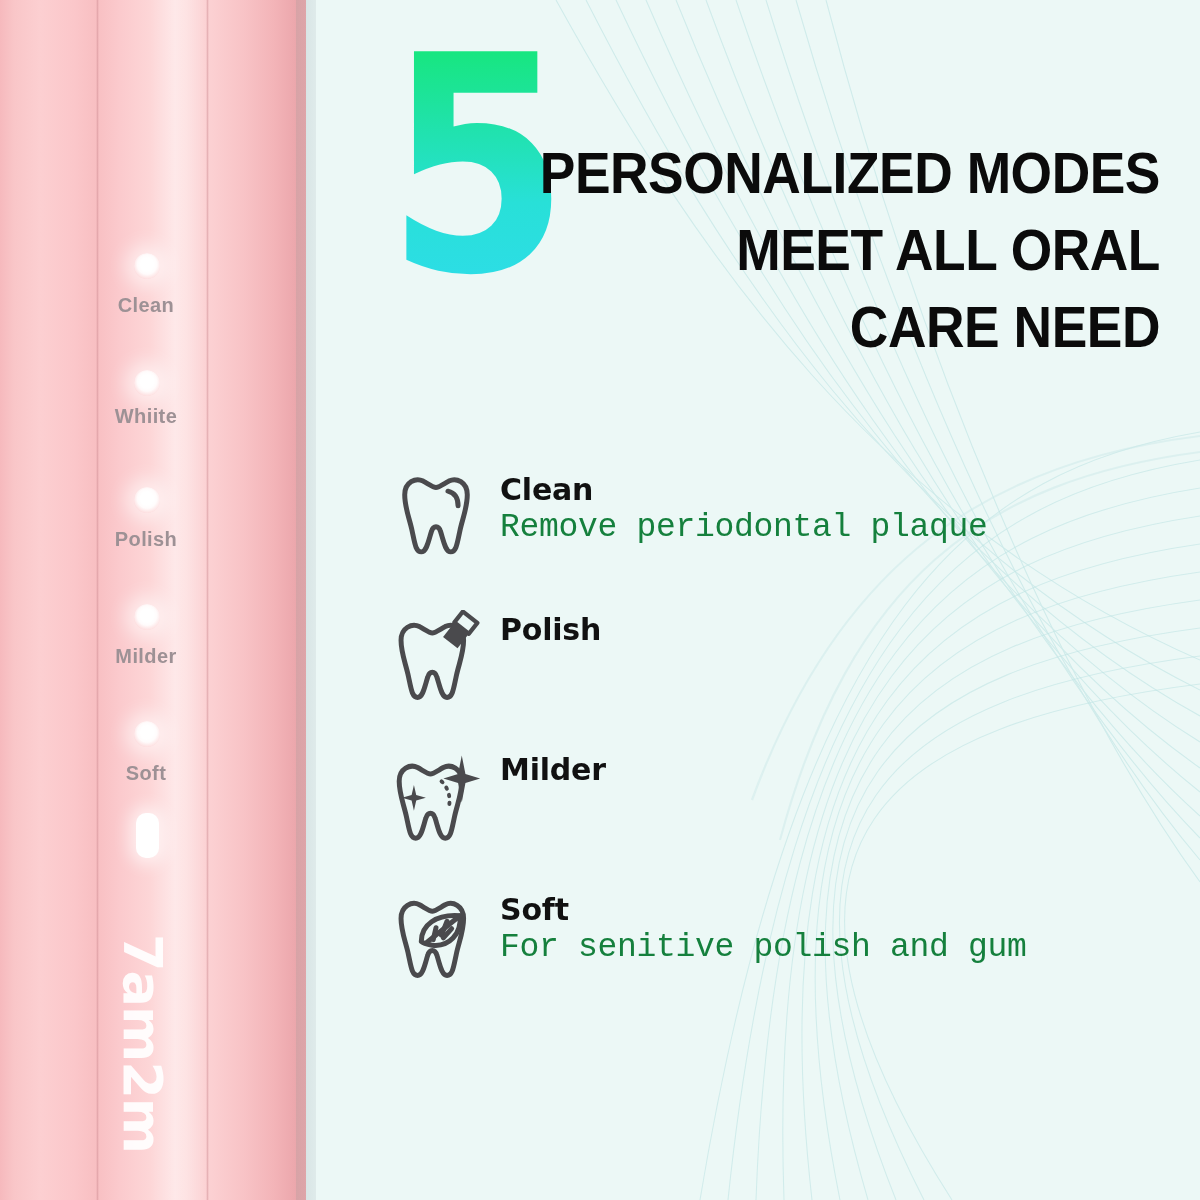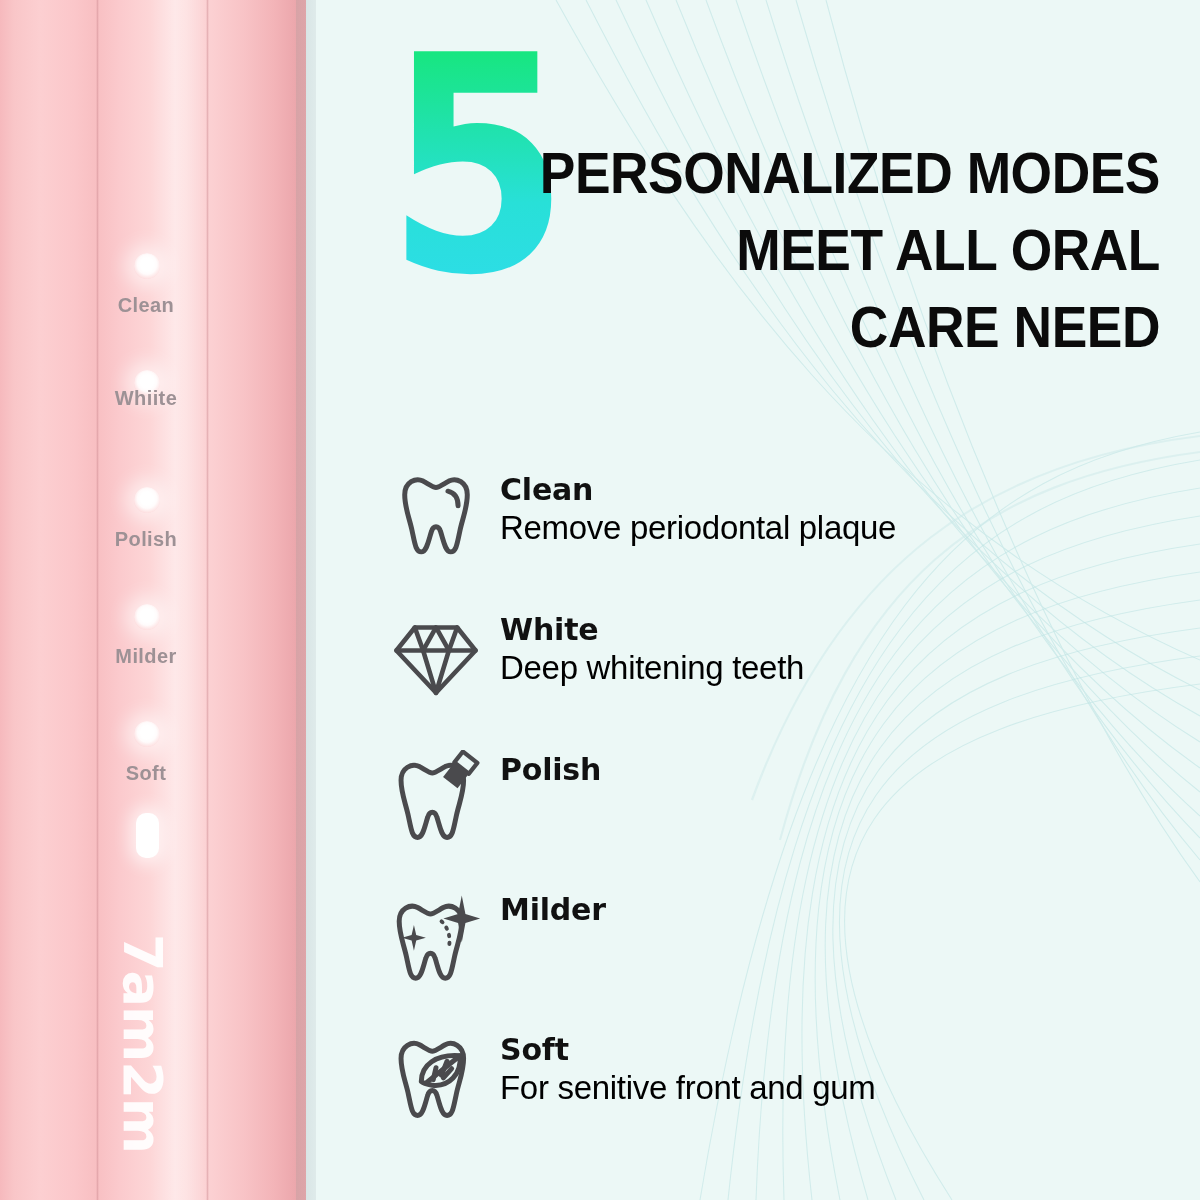--- a/index.html
+++ b/index.html
@@ -195,24 +195,24 @@
   }
   .feature-title {
     font-family: "DejaVu Sans", sans-serif;
     font-size: 30px;
     font-weight: bold;
     color: #111111;
     line-height: 36px;
     letter-spacing: -.2px;
   }
   .feature-desc {
-    font-family: Liberation Sans, sans-serif;
+    font-family: Liberation Mono, monospace;
     font-size: 33px;
     font-weight: normal;
-    color: #000000;
+    color: #15803d;
     line-height: 40px;
     letter-spacing: -.3px;
     white-space: nowrap;
   }
 </style>
 </head>
 <body>
 
 <div id="canvas">
 
@@ -252,21 +252,21 @@
     <div class="handle-groove" style="left:96px"></div>
     <div class="handle-groove" style="left:206px"></div>
     <div class="handle-sheen"></div>
     <div class="handle-edge-shadow"></div>
     <div class="panel-bg-fade"></div>
 
     <div class="led" style="left:134px; top:253px;"></div>
     <div class="led-label" style="left:56px; top:294px;">Clean</div>
 
     <div class="led" style="left:134px; top:370px;"></div>
-    <div class="led-label blurry" style="left:56px; top:387px;">Whiite</div>
+    <div class="led-label blurry" style="left:56px; top:405px;">Whiite</div>
 
     <div class="led" style="left:134px; top:487px;"></div>
     <div class="led-label" style="left:56px; top:528px;">Polish</div>
 
     <div class="led" style="left:134px; top:604px;"></div>
     <div class="led-label" style="left:56px; top:645px;">Milder</div>
 
     <div class="led" style="left:134px; top:721px;"></div>
     <div class="led-label" style="left:56px; top:762px;">Soft</div>
 
@@ -295,35 +295,20 @@
                      C42 76 40 89 34 89 C28 89 27 80 24 66 C21 52 16 41 16 27 Z"></path>
             <path d="M63 23 C71 25 74 31 74 39"></path>
           </g>
         </svg>
         <div class="feature-text">
           <div class="feature-title">Clean</div>
           <div class="feature-desc">Remove periodontal plaque</div>
         </div>
       </div>
 
-      <div class="feature-row">
-        <svg class="feature-icon" viewBox="0 0 100 100">
-          <g fill="none" stroke="#4a4a4d" stroke-width="5" stroke-linecap="round" stroke-linejoin="round">
-            <path d="M27 19 L73 19 L93 44 L50 90 L7 44 Z"></path>
-            <path d="M7 44 L93 44"></path>
-            <path d="M27 19 L36 44 L50 90"></path>
-            <path d="M73 19 L64 44 L50 90"></path>
-            <path d="M36 44 L50 19 L64 44"></path>
-          </g>
-        </svg>
-        <div class="feature-text">
-          <div class="feature-title">White</div>
-          <div class="feature-desc">Deep whitening teeth</div>
-        </div>
-      </div>
 
       <div class="feature-row">
         <svg class="feature-icon" viewBox="0 0 100 100">
           <g fill="none" stroke="#4a4a4d" stroke-width="5.4" stroke-linecap="round" stroke-linejoin="round">
             <path d="M12 33 C12 19 24 14 32 18 C39 22 43 25 46 25 C49 25 53 22 60 18 C68 14 80 19 80 33
                      C80 47 75 58 72 72 C69 86 68 95 62 95 C56 95 54 82 51 73 C49 66 43 66 41 73
                      C38 82 36 95 30 95 C24 95 23 86 20 72 C17 58 12 47 12 33 Z"></path>
           </g>
           <g transform="rotate(38 76 22)">
             <rect x="66" y="4" width="20" height="15" fill="none" stroke="#4a4a4d" stroke-width="4.6" stroke-linejoin="round"></rect>
@@ -359,19 +344,19 @@
                      C38 80 36 93 30 93 C24 93 23 84 20 70 C17 56 12 45 12 31 Z"></path>
             <path d="M34 56 C34 38 50 26 76 28 C78 48 64 62 46 60 C40 59 36 58 34 56 Z"></path>
             <path d="M76 28 L40 57"></path>
             <path d="M62 34 L56 49"></path>
             <path d="M50 41 L47 54"></path>
             <path d="M67 42 L58 52"></path>
           </g>
         </svg>
         <div class="feature-text">
           <div class="feature-title">Soft</div>
-          <div class="feature-desc">For senitive front and gum</div>
+          <div class="feature-desc">For senitive polish and gum</div>
         </div>
       </div>
 
     </div>
   </div>
 </div>
 
 </body></html>

